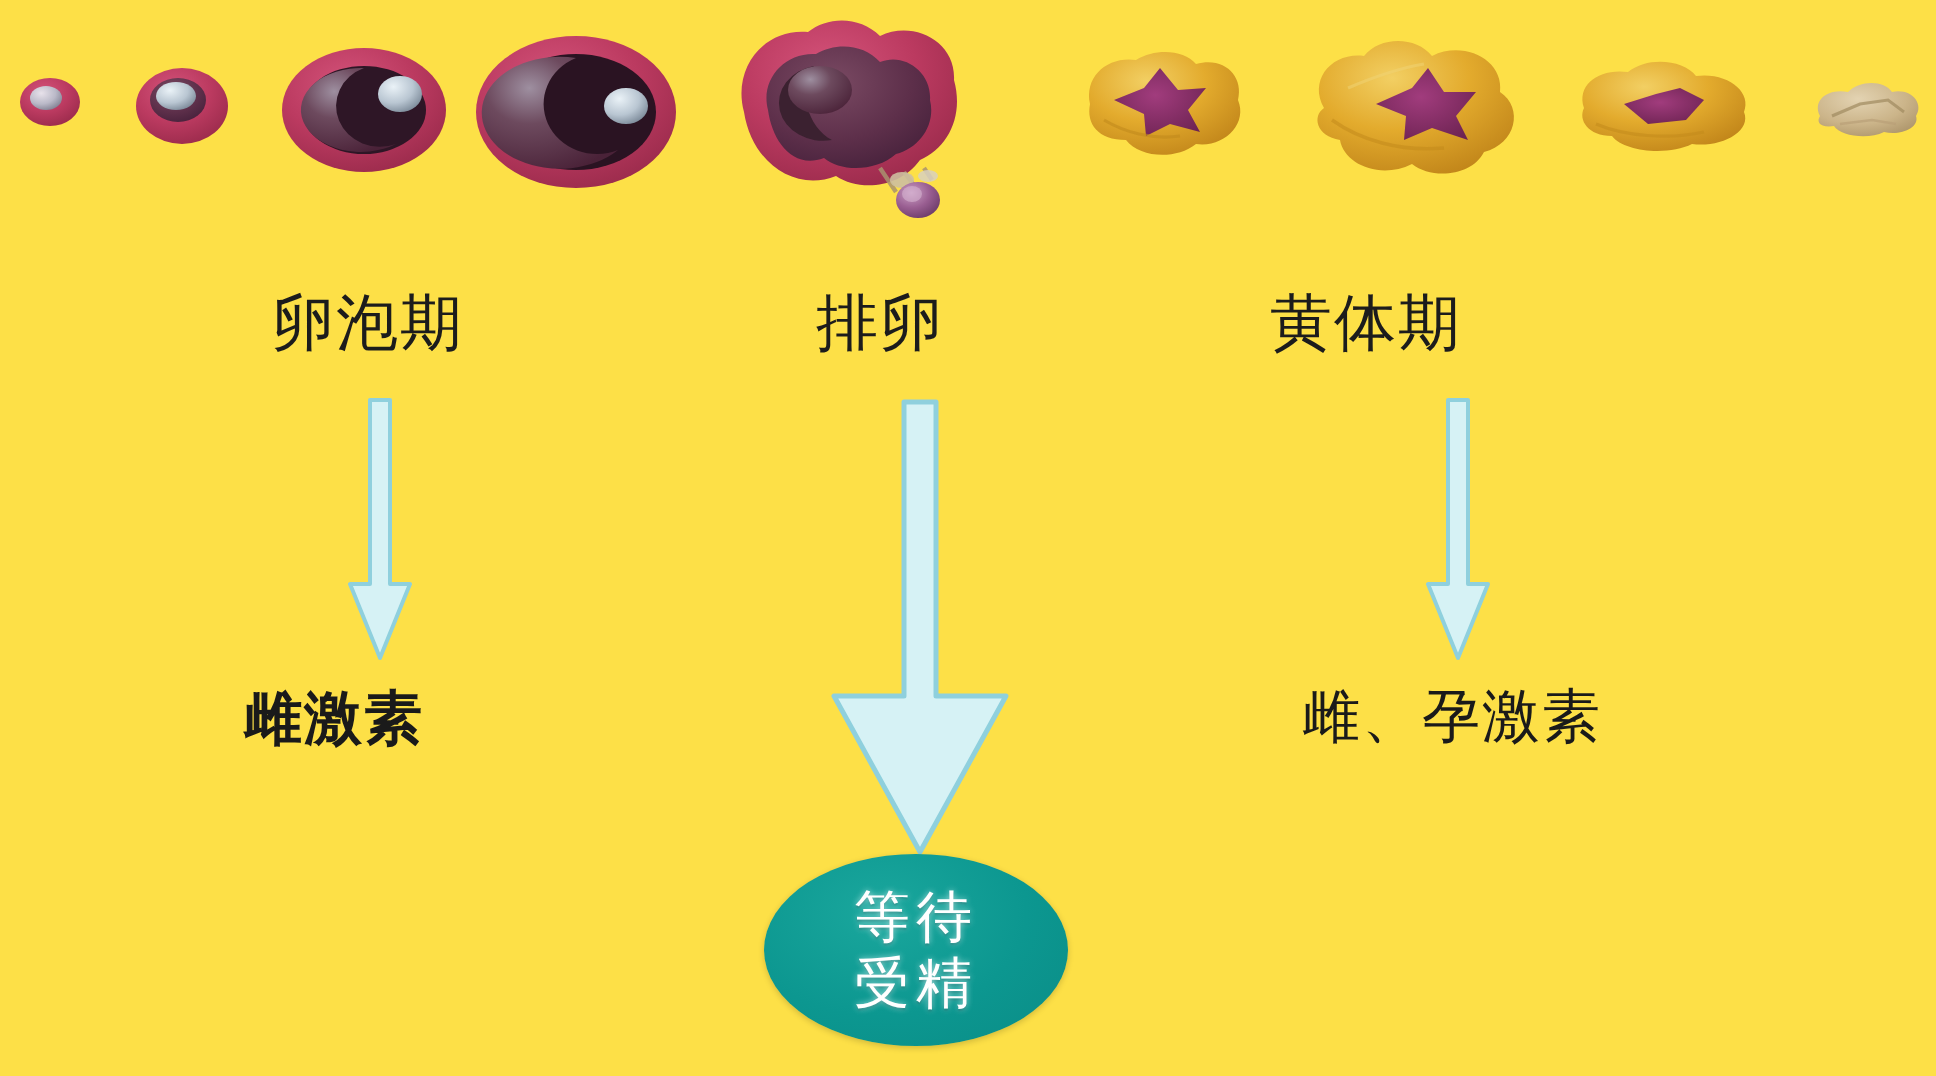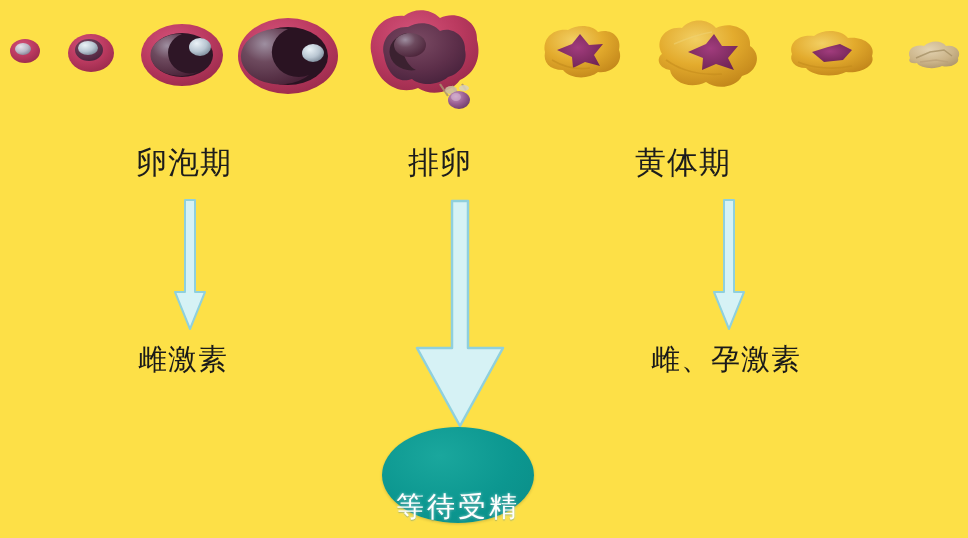--- a/index.html
+++ b/index.html
@@ -43,22 +43,22 @@
   .arrow-svg { display: block; overflow: visible; }
 
   
   .result-bubble {
     width: 152px;
     height: 96px;
     border-radius: 50%;
     background: radial-gradient(ellipse at 38% 30%, #1aa79d 0%, #0c9790 55%, #0a8c86 100%);
     box-shadow: 0 1px 3px rgba(0,0,0,0.18);
     display: flex;
-    flex-direction: row;
-    align-items: flex-end;
+    flex-direction: column;
+    align-items: center;
     justify-content: center;
   }
   .result-line {
     font-size: 28px;
     line-height: 1.18;
     color: #ffffff;
     letter-spacing: 3px;
     text-shadow: 0 0 3px rgba(190,235,235,0.85), 0 1px 1px rgba(0,60,60,0.35);
     font-family: "DejaVu Sans", "Liberation Sans", sans-serif;
   }
@@ -203,21 +203,21 @@
   </svg>
 
   <svg class="abs arrow-svg" style="left:410px; top:198px;" width="100" height="232" viewBox="0 0 100 232">
     <path d="M 42 3 L 58 3 L 58 150 L 93 150 L 50 228 L 7 150 L 42 150 Z" fill="#d6f2f5" stroke="#8fd0dd" stroke-width="2.5" stroke-linejoin="round"></path>
   </svg>
 
   <svg class="abs arrow-svg" style="left:707px; top:198px;" width="44" height="134" viewBox="0 0 44 134">
     <path d="M 17 2 L 27 2 L 27 94 L 37 94 L 22 131 L 7 94 L 17 94 Z" fill="#d6f2f5" stroke="#8fd0dd" stroke-width="2" stroke-linejoin="round"></path>
   </svg>
 
-  <div class="abs hormone-label" style="left:138px; top:345px;">雌激素</div>
+  <div class="abs hormone-label" style="left:122px; top:345px;font-weight:bold;">雌激素</div>
 
   <div class="abs hormone-label" style="left:651px; top:345px;font-family:Liberation Serif, serif;">雌、孕激素</div>
 
   <div class="abs result-bubble" style="left:382px; top:427px;">
     <div class="result-line">等待</div>
     <div class="result-line">受精</div>
   </div>
 
 </div>
 

